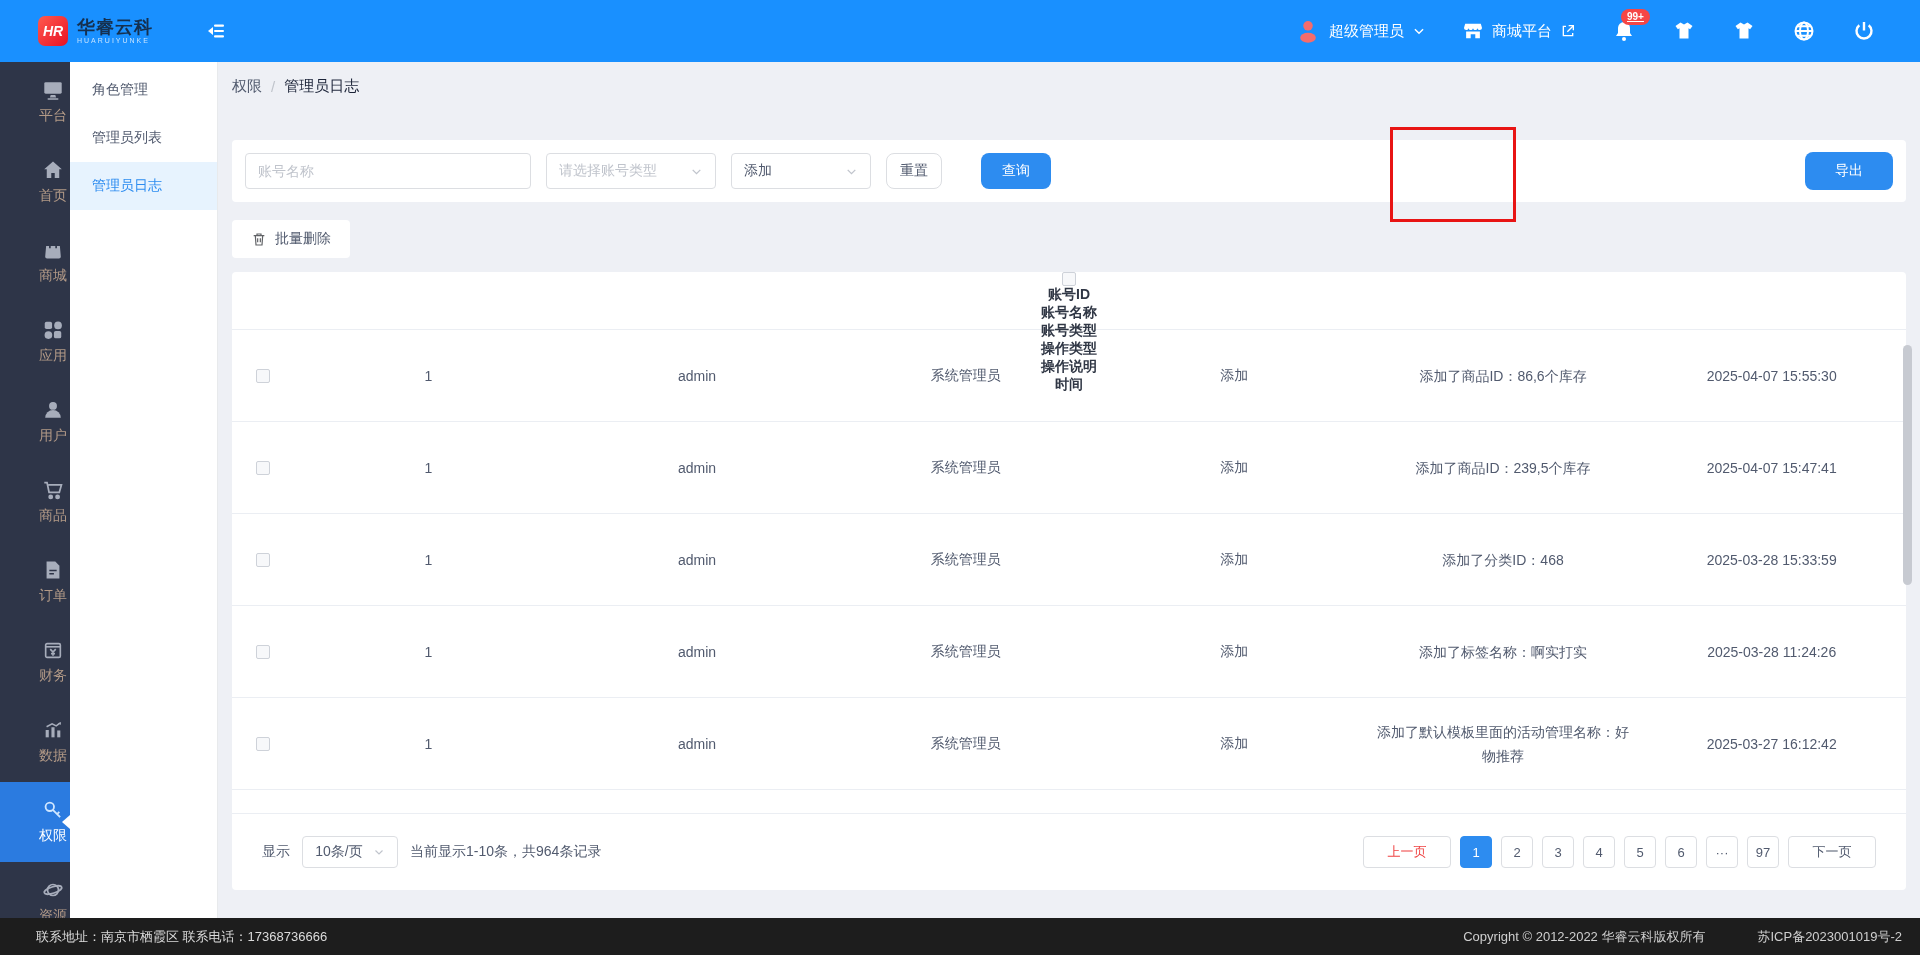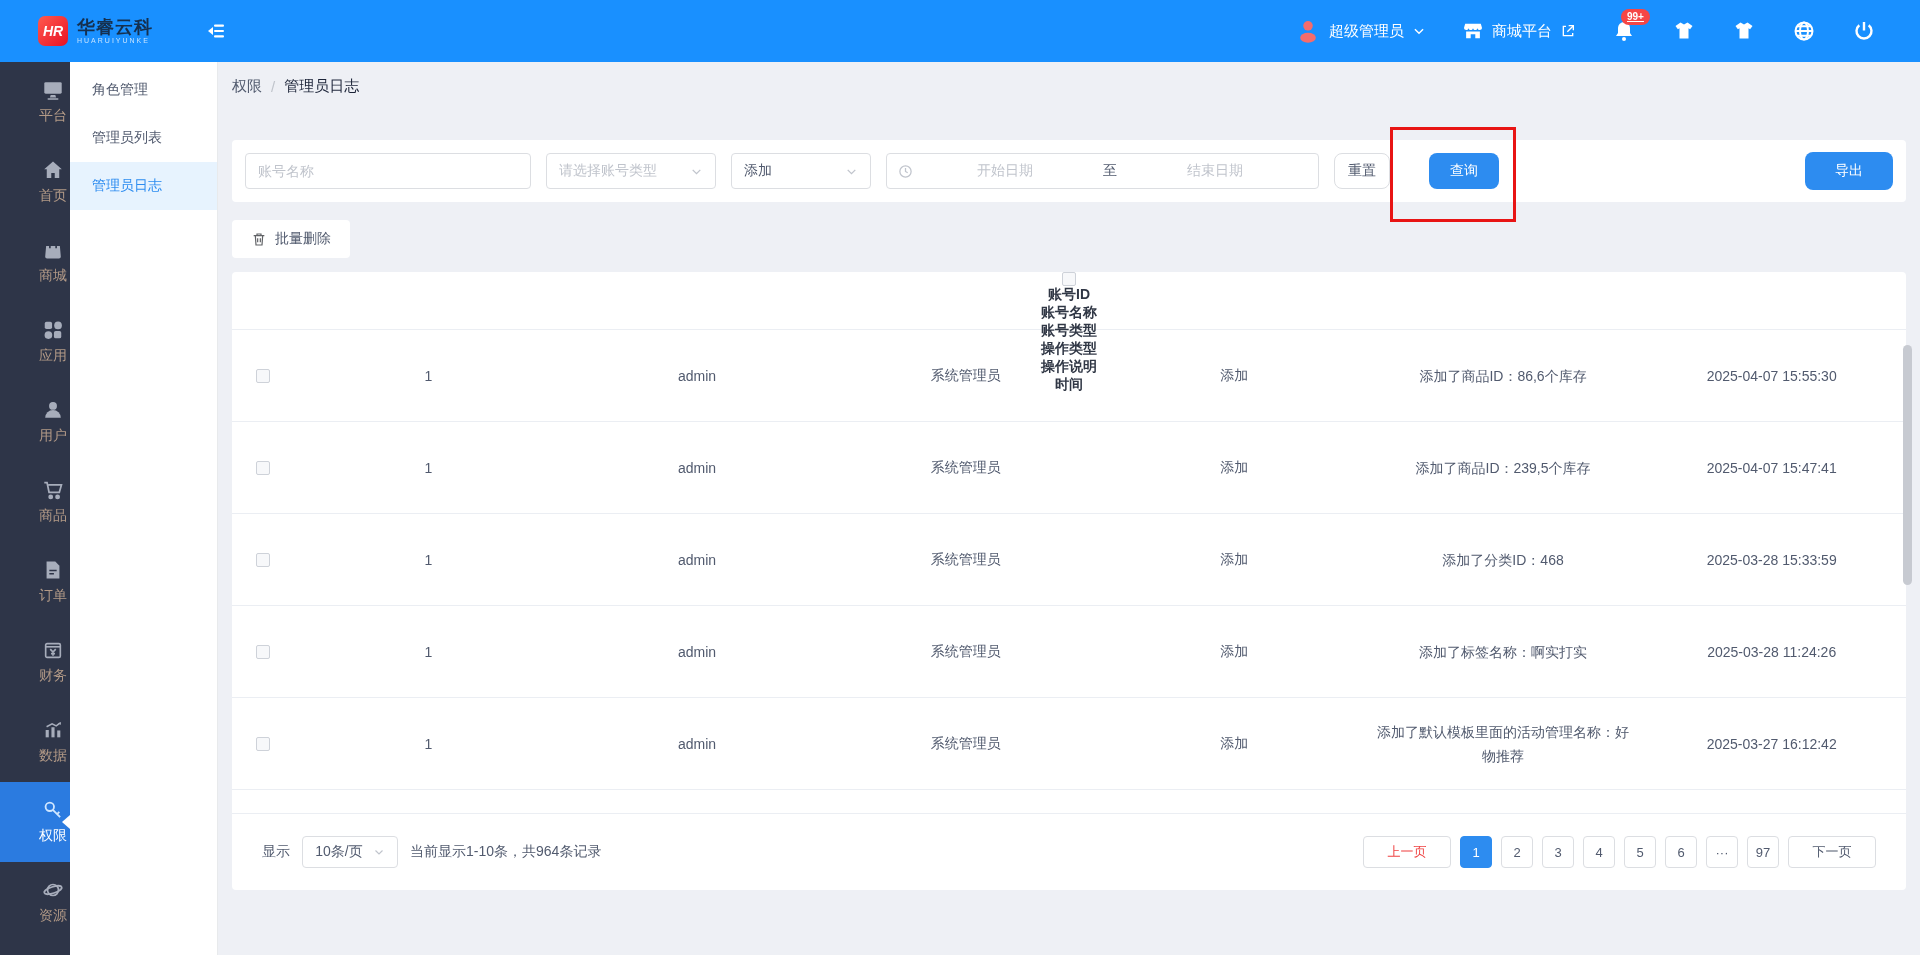--- a/index.html
+++ b/index.html
@@ -321,31 +321,20 @@
             </span>
         </div>
         <div class="f-select sel-op">
           <span class="val">添加</span>
           <span class="chev">
               <svg width="13" height="13" viewBox="0 0 24 24" fill="none" stroke="currentColor" stroke-width="2.4">
                 <path d="M5 9l7 7 7-7"></path>
               </svg>
             </span>
         </div>
-        <div class="date-range">
-          <span class="chev">
-              <svg width="15" height="15" viewBox="0 0 24 24" fill="none" stroke="currentColor" stroke-width="2">
-                <circle cx="12" cy="12" r="9"></circle>
-                <path d="M12 6.5V12l3.5 2"></path>
-              </svg>
-            </span>
-          <span class="d-start">开始日期</span>
-          <span class="d-to">至</span>
-          <span class="d-end">结束日期</span>
-        </div>
         <div class="btn btn-plain">重置</div>
         <div class="btn btn-primary btn-search">查询</div>
         <div class="btn btn-primary btn-export">导出</div>
       </div>
 
       <div class="batch-btn">
         <span class="t-icon">
           <svg width="16" height="16" viewBox="0 0 24 24" fill="none" stroke="currentColor" stroke-width="1.8">
               <path d="M4 7h16M9 7V4.5h6V7M6.5 7l1 14h9l1-14M10 11v6M14 11v6"></path>
             </svg>
@@ -448,17 +437,24 @@
             <div class="pg-btn">···</div>
             <div class="pg-btn">97</div>
             <div class="pg-btn pg-next">下一页</div>
           </div>
         </div>
       </div>
 
     </div>
   </div>
 
+  <div class="footer">
+    <span>联系地址：南京市栖霞区 联系电话：17368736666</span>
+    <div class="foot-right">
+      <span>Copyright © 2012-2022 华睿云科版权所有</span>
+      <span>苏ICP备2023001019号-2</span>
+    </div>
+  </div>
 
   <div class="annotation-box"></div>
   <div class="scroll-thumb"></div>
 
 </div>
 
 </body></html>

